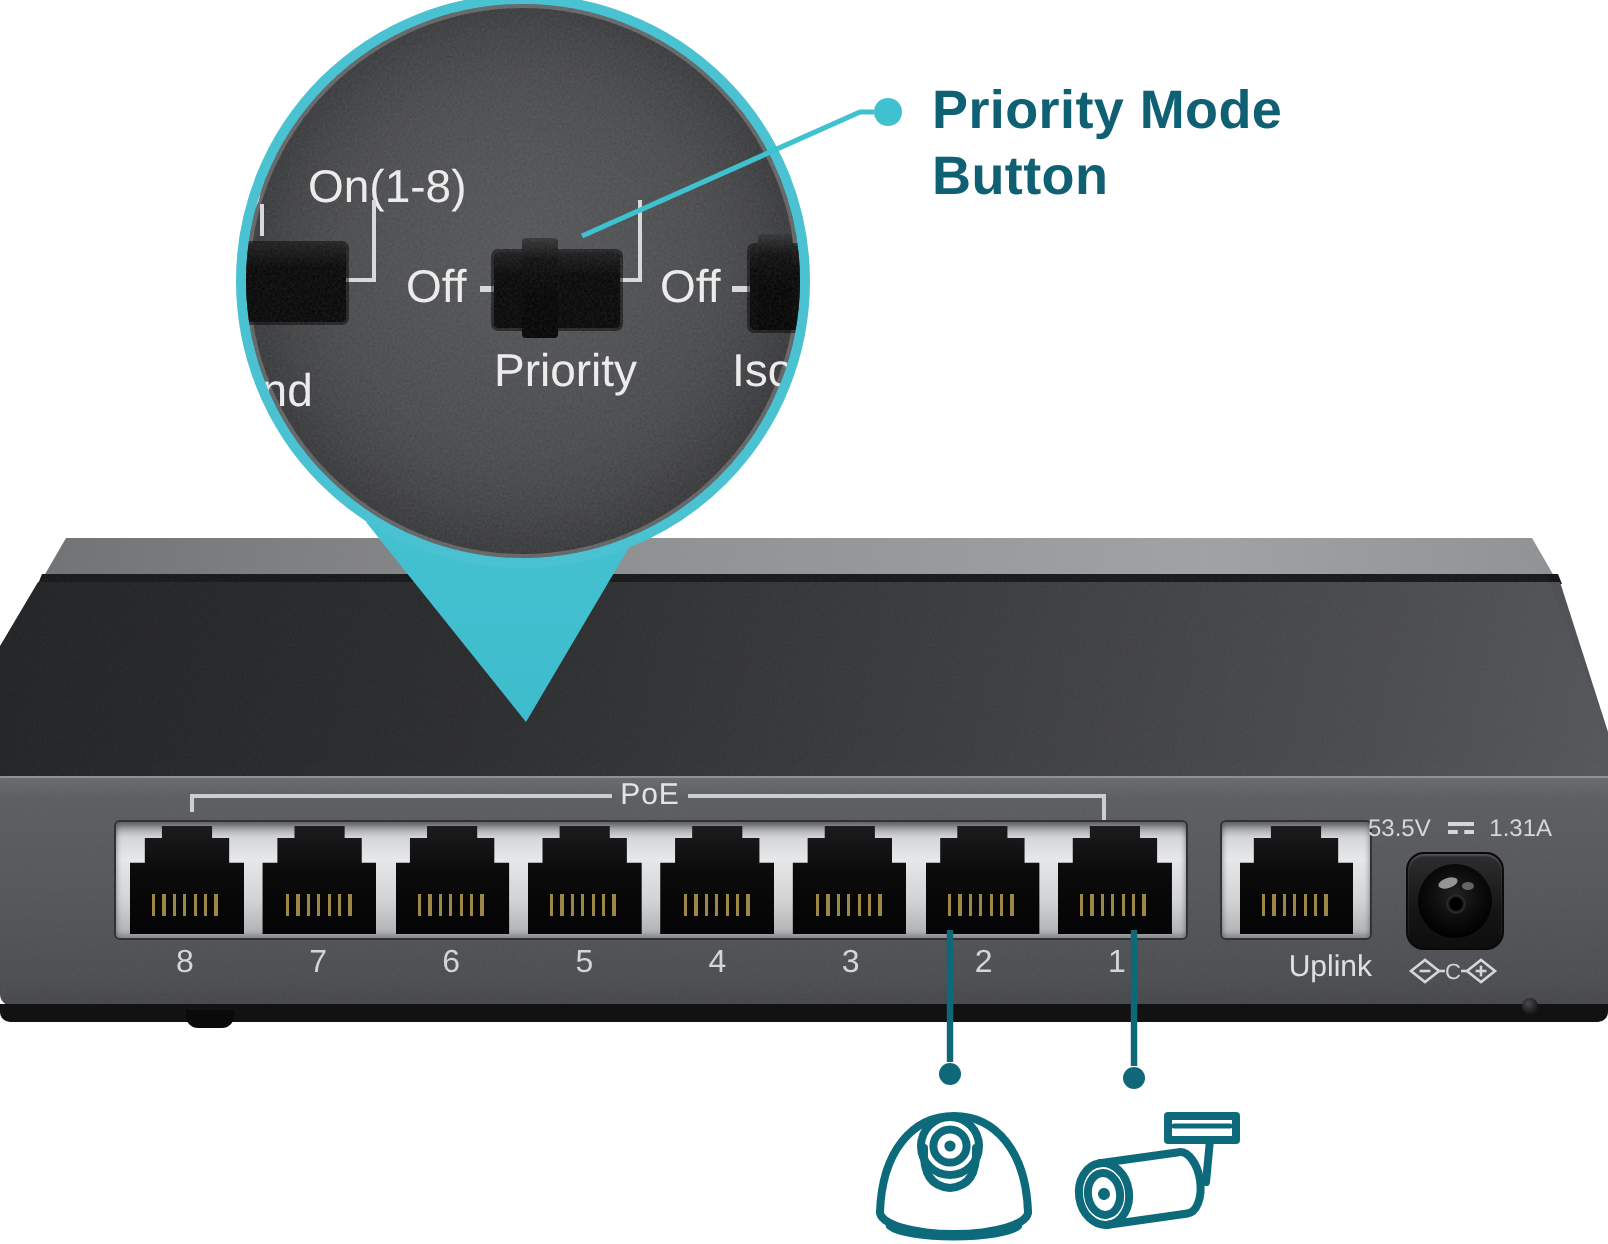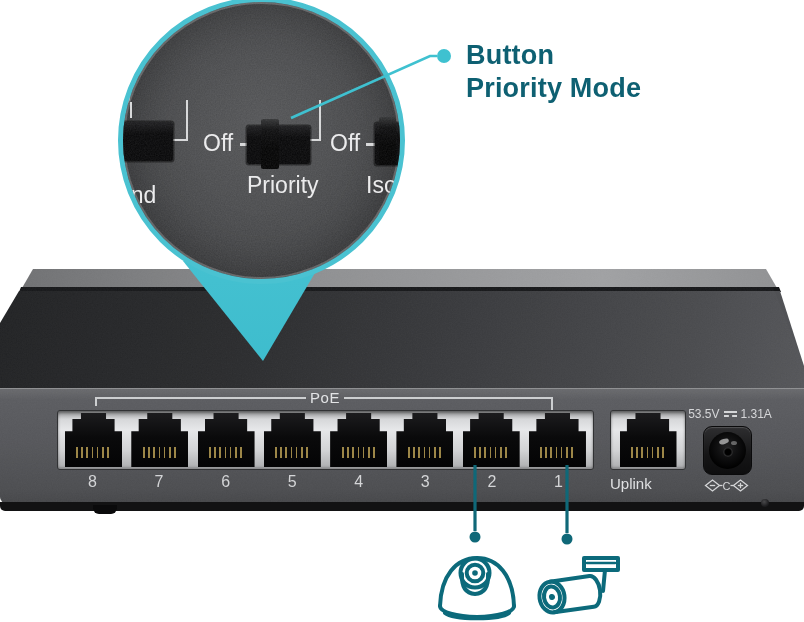--- a/index.html
+++ b/index.html
@@ -38,23 +38,23 @@
   .poe-strip{left:57px;width:537px;display:flex;justify-content:space-between;align-items:center;padding:0 7px;}
   .uplink-strip{left:610px;width:76px;display:flex;justify-content:center;align-items:center;}
   .rj45{position:relative;width:57px;height:54px;}
   .cavity{position:absolute;inset:0;background:linear-gradient(180deg,#1c1c1e 0%,#0a0a0b 45%,#040405 100%);
     clip-path:polygon(0% 34%,13% 34%,13% 11%,28% 11%,28% 0%,72% 0%,72% 11%,87% 11%,87% 34%,100% 34%,100% 100%,0% 100%);}
   .pins{position:absolute;left:20%;right:20%;top:63%;height:21%;
     background:repeating-linear-gradient(90deg,#9d8748 0 1.6px,rgba(0,0,0,0) 1.6px 5.2px);}
   .port-numbers{position:absolute;left:57px;top:473px;width:537px;display:flex;justify-content:space-between;
     padding:0 7px;box-sizing:border-box;}
   .port-numbers span{display:inline-block;width:57px;text-align:center;font-size:16px;color:#d4d5d7;}
-  .uplink-label{position:absolute;left:610px;top:475px;width:76px;text-align:left;font-size:15px;color:#dfe0e2;}
-  
-  .power-label{position:absolute;left:684px;top:407px;width:92px;display:flex;justify-content:center;
+  .uplink-label{position:absolute;left:610px;top:475px;width:76px;text-align:right;font-size:15px;color:#dfe0e2;}
+  
+  .power-label{position:absolute;left:684px;top:407px;width:92px;display:flex;justify-content:space-between;
     align-items:center;gap:4px;font-size:12px;color:#d5d6d8;}
   .dc-icon{display:inline-block;width:13px;}
   .dc-top{display:block;height:0;border-top:2px solid #d5d6d8;margin-bottom:2px;}
   .dc-bot{display:block;height:0;border-top:2px dashed #d5d6d8;}
   .power-jack{position:absolute;left:703px;top:426px;width:47px;height:47px;border-radius:9px;
     background:linear-gradient(180deg,#2e2e30 0%,#151516 60%,#0e0e0f 100%);
     border:1px solid #0a0a0b;box-shadow:inset 0 1px 1px rgba(255,255,255,.18);}
   .bore{position:absolute;inset:5px;border-radius:50%;
     background:radial-gradient(circle at 50% 42%,#232324 0%,#101011 35%,#000000 75%);}
   .glint1{position:absolute;left:10px;top:7px;width:10px;height:5px;border-radius:50%;
@@ -193,20 +193,21 @@
       <line x1="37.5" y1="5.8" x2="37.5" y2="11.2"></line>
     </g>
     <text x="23.5" y="12.6" font-size="11" fill="#d5d6d8" text-anchor="middle">C</text>
   </svg>
 
   <div class="layer pointer-triangle"></div>
 
   <div class="bubble">
 
     <span class="txt" style="left:1px;top:78px">)</span>
+    <span class="txt" style="left:31px;top:78px">On(1-8)</span>
 
     <div class="bracket" style="left:7px;top:100px;width:2px;height:16px"></div>
     <div class="bracket" style="left:63px;top:98px;width:2px;height:41px"></div>
     <div class="bracket" style="left:50px;top:137px;width:15px;height:2px"></div>
     <div class="bracket" style="left:196px;top:98px;width:2px;height:41px"></div>
     <div class="bracket" style="left:184px;top:137px;width:14px;height:2px"></div>
 
     <div class="bracket" style="left:117px;top:141px;width:13px;height:3px"></div>
     <div class="bracket" style="left:243px;top:141px;width:12px;height:3px"></div>
 
@@ -257,17 +258,17 @@
       <g transform="rotate(-8 24 50)">
         <ellipse cx="24" cy="50" rx="12.5" ry="15.5"></ellipse>
         <ellipse cx="24" cy="50" rx="8" ry="10.5"></ellipse>
         <circle cx="24" cy="50" r="3" fill="#0c6a7b" stroke="none"></circle>
         <path d="M24,34.5 H64 A8.5,15.5 0 0 1 64,65.5 H24"></path>
       </g>
     </g>
   </svg>
 
   <div class="callout-title">
+    <div>Priority Mode</div>
     <div>Button</div>
-    <div>Priority Mode</div>
   </div>
 
 </div>
 
 </body></html>

